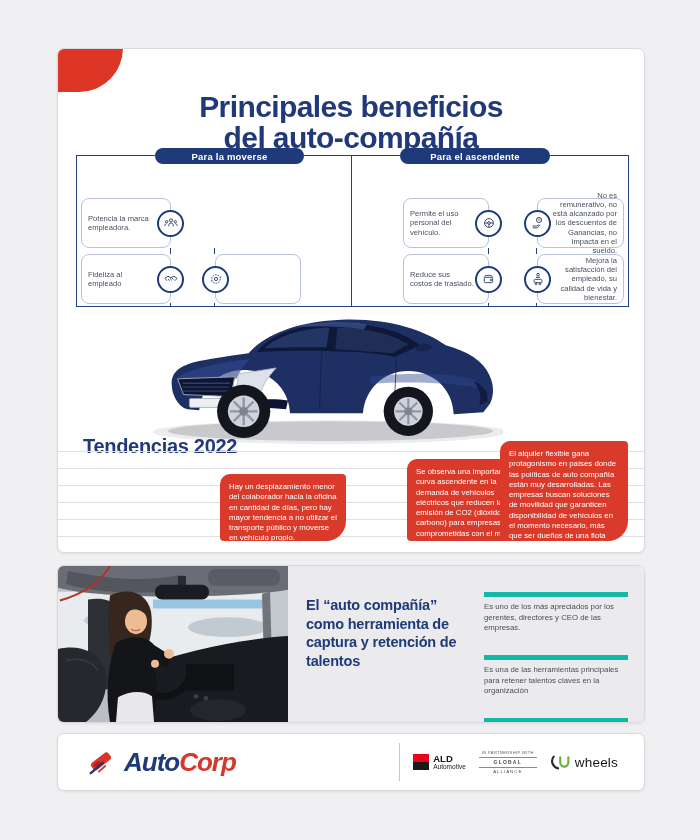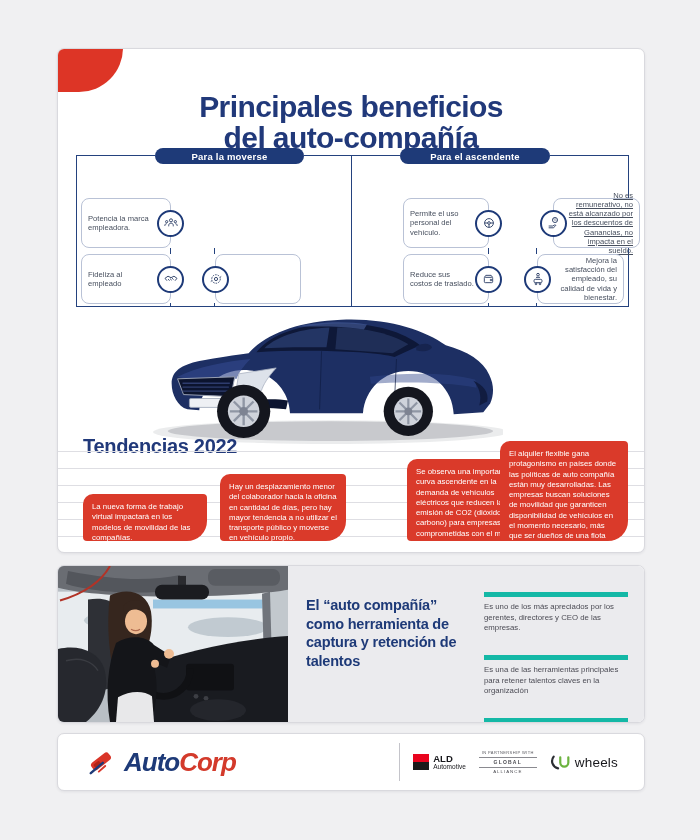--- a/index.html
+++ b/index.html
@@ -167,21 +167,21 @@
     <div class="bcard icon-right" style="left:345px;top:149px;width:86px;">
       <span class="btxt">Permite el uso personal del vehículo.</span>
       <span class="bicon">
         <svg viewBox="0 0 24 24" fill="none" stroke="#2c3e66" stroke-width="1.4">
           <circle cx="12" cy="12" r="6.6"></circle>
             <circle cx="12" cy="12" r="2"></circle>
           <path d="M5.4,12 h4.6 M14,12 h4.6 M12,14 v4.4"></path>
         </svg>
       </span>
     </div>
-    <div class="bcard icon-left" style="left:495px;top:149px;width:87px;text-decoration:underline;">
+    <div class="bcard icon-left" style="left:479px;top:149px;width:87px;">
       <span class="bicon">
         <svg viewBox="0 0 24 24" fill="none" stroke="#2c3e66" stroke-width="1.4">
           <circle cx="13.5" cy="7.5" r="3.8"></circle>
           <text x="13.5" y="9.6" text-anchor="middle" font-size="5.6" fill="#2c3e66" stroke="none" font-family="Liberation Sans, sans-serif">%</text>
           <path d="M4,16.5 h6 l3-1.6 c1.2-.6 2.2.8 1,1.7 L11,19.2 H4"></path>
         </svg>
       </span>
       <span class="btxt">No es remunerativo, no está alcanzado por los descuentos de Ganancias, no impacta en el sueldo.</span>
     </div>
     <div class="bcard icon-right" style="left:345px;top:205px;width:86px;">
@@ -240,21 +240,20 @@
     </svg>
 
     <div class="trends-title">Tendencias 2022</div>
     <div class="gridline" style="top:402px;"></div>
     <div class="gridline" style="top:419px;"></div>
     <div class="gridline" style="top:436px;"></div>
     <div class="gridline" style="top:453px;"></div>
     <div class="gridline" style="top:470px;"></div>
     <div class="gridline" style="top:487px;"></div>
 
-    <div class="tbox" style="left:25px;top:445px;width:124px;height:47px;">La nueva forma de trabajo virtual impactará en los modelos de movilidad de las compañías.</div>
     <div class="tbox" style="left:162px;top:425px;width:126px;height:67px;">Hay un desplazamiento menor del colaborador hacia la oficina en cantidad de días, pero hay mayor tendencia a no utilizar el transporte público y moverse en vehículo propio.</div>
     <div class="tbox" style="left:303px;top:410px;width:130px;height:82px;margin-left:46px;">Se observa una importante curva ascendente en la demanda de vehículos eléctricos que reducen la emisión de CO2 (dióxido de carbono) para empresas comprometidas con el medio ambiente.</div>
     <div class="tbox" style="left:442px;top:392px;width:128px;height:100px;">El alquiler flexible gana protagonismo en países donde las políticas de auto compañía están muy desarrolladas. Las empresas buscan soluciones de movilidad que garanticen disponibilidad de vehículos en el momento necesario, más que ser dueños de una flota propia.</div>
   </section>
 
   <section class="card talent-card">
     <div class="photo">
       <svg viewBox="0 0 230 158" preserveAspectRatio="none">
         <rect width="230" height="158" fill="#b9bfc5"></rect>
         <rect x="0" y="26" width="230" height="74" fill="#e8ecef"></rect>

